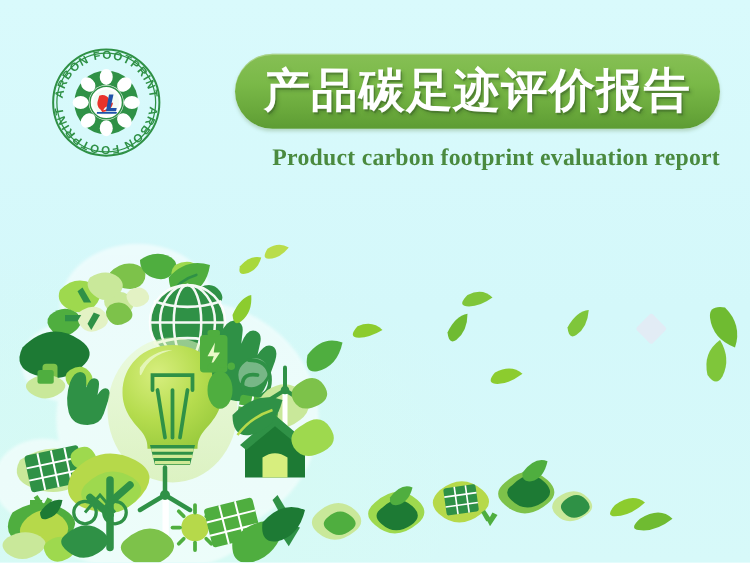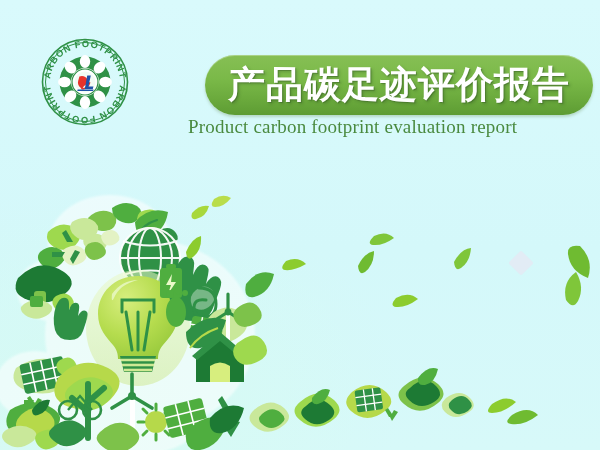--- a/index.html
+++ b/index.html
@@ -50,54 +50,53 @@
     position: absolute;
     left: 41px;
     top: 38px;
     width: 88px;
     height: 88px;
   }
   .logo-seal svg { display: block; }
   
   .title-pill {
     position: absolute;
-    left: 205px;
+    left: 188px;
     top: 43px;
     width: 388px;
     height: 60px;
     border-radius: 30px;
     background: linear-gradient(180deg, #86bf54 0%, #7ab948 40%, #6aa93c 75%, #5d9c33 100%);
     box-shadow: 0 2px 3px rgba(90,130,60,0.28), inset 0 1px 0 rgba(255,255,255,0.30);
     display: flex;
     align-items: center;
     justify-content: center;
-    margin-top: 12px;
   }
   .title-pill .title-text {
     color: #ffffff;
     font-family: "Liberation Sans", "DejaVu Sans", sans-serif;
     font-weight: bold;
     font-size: 37px;
     letter-spacing: 1px;
     line-height: 1;
     padding-bottom: 2px;
     text-shadow:
       1px 1px 0 rgba(60,100,40,0.45),
       2px 2px 3px rgba(50,90,35,0.35);
     white-space: nowrap;
   }
   .subtitle {
     position: absolute;
     left: 188px;
     top: 116px;
     width: 388px;
-    text-align: left;
+    text-align: right;
     color: #4a8a3f;
     font-family: "Liberation Serif", "DejaVu Serif", serif;
-    font-weight: normal;
+    font-weight: bold;
     font-size: 19px;
     letter-spacing: 0.2px;
     white-space: nowrap;
   }
   
   .illustration {
     position: absolute;
     left: 0;
     top: 160px;
     width: 600px;

